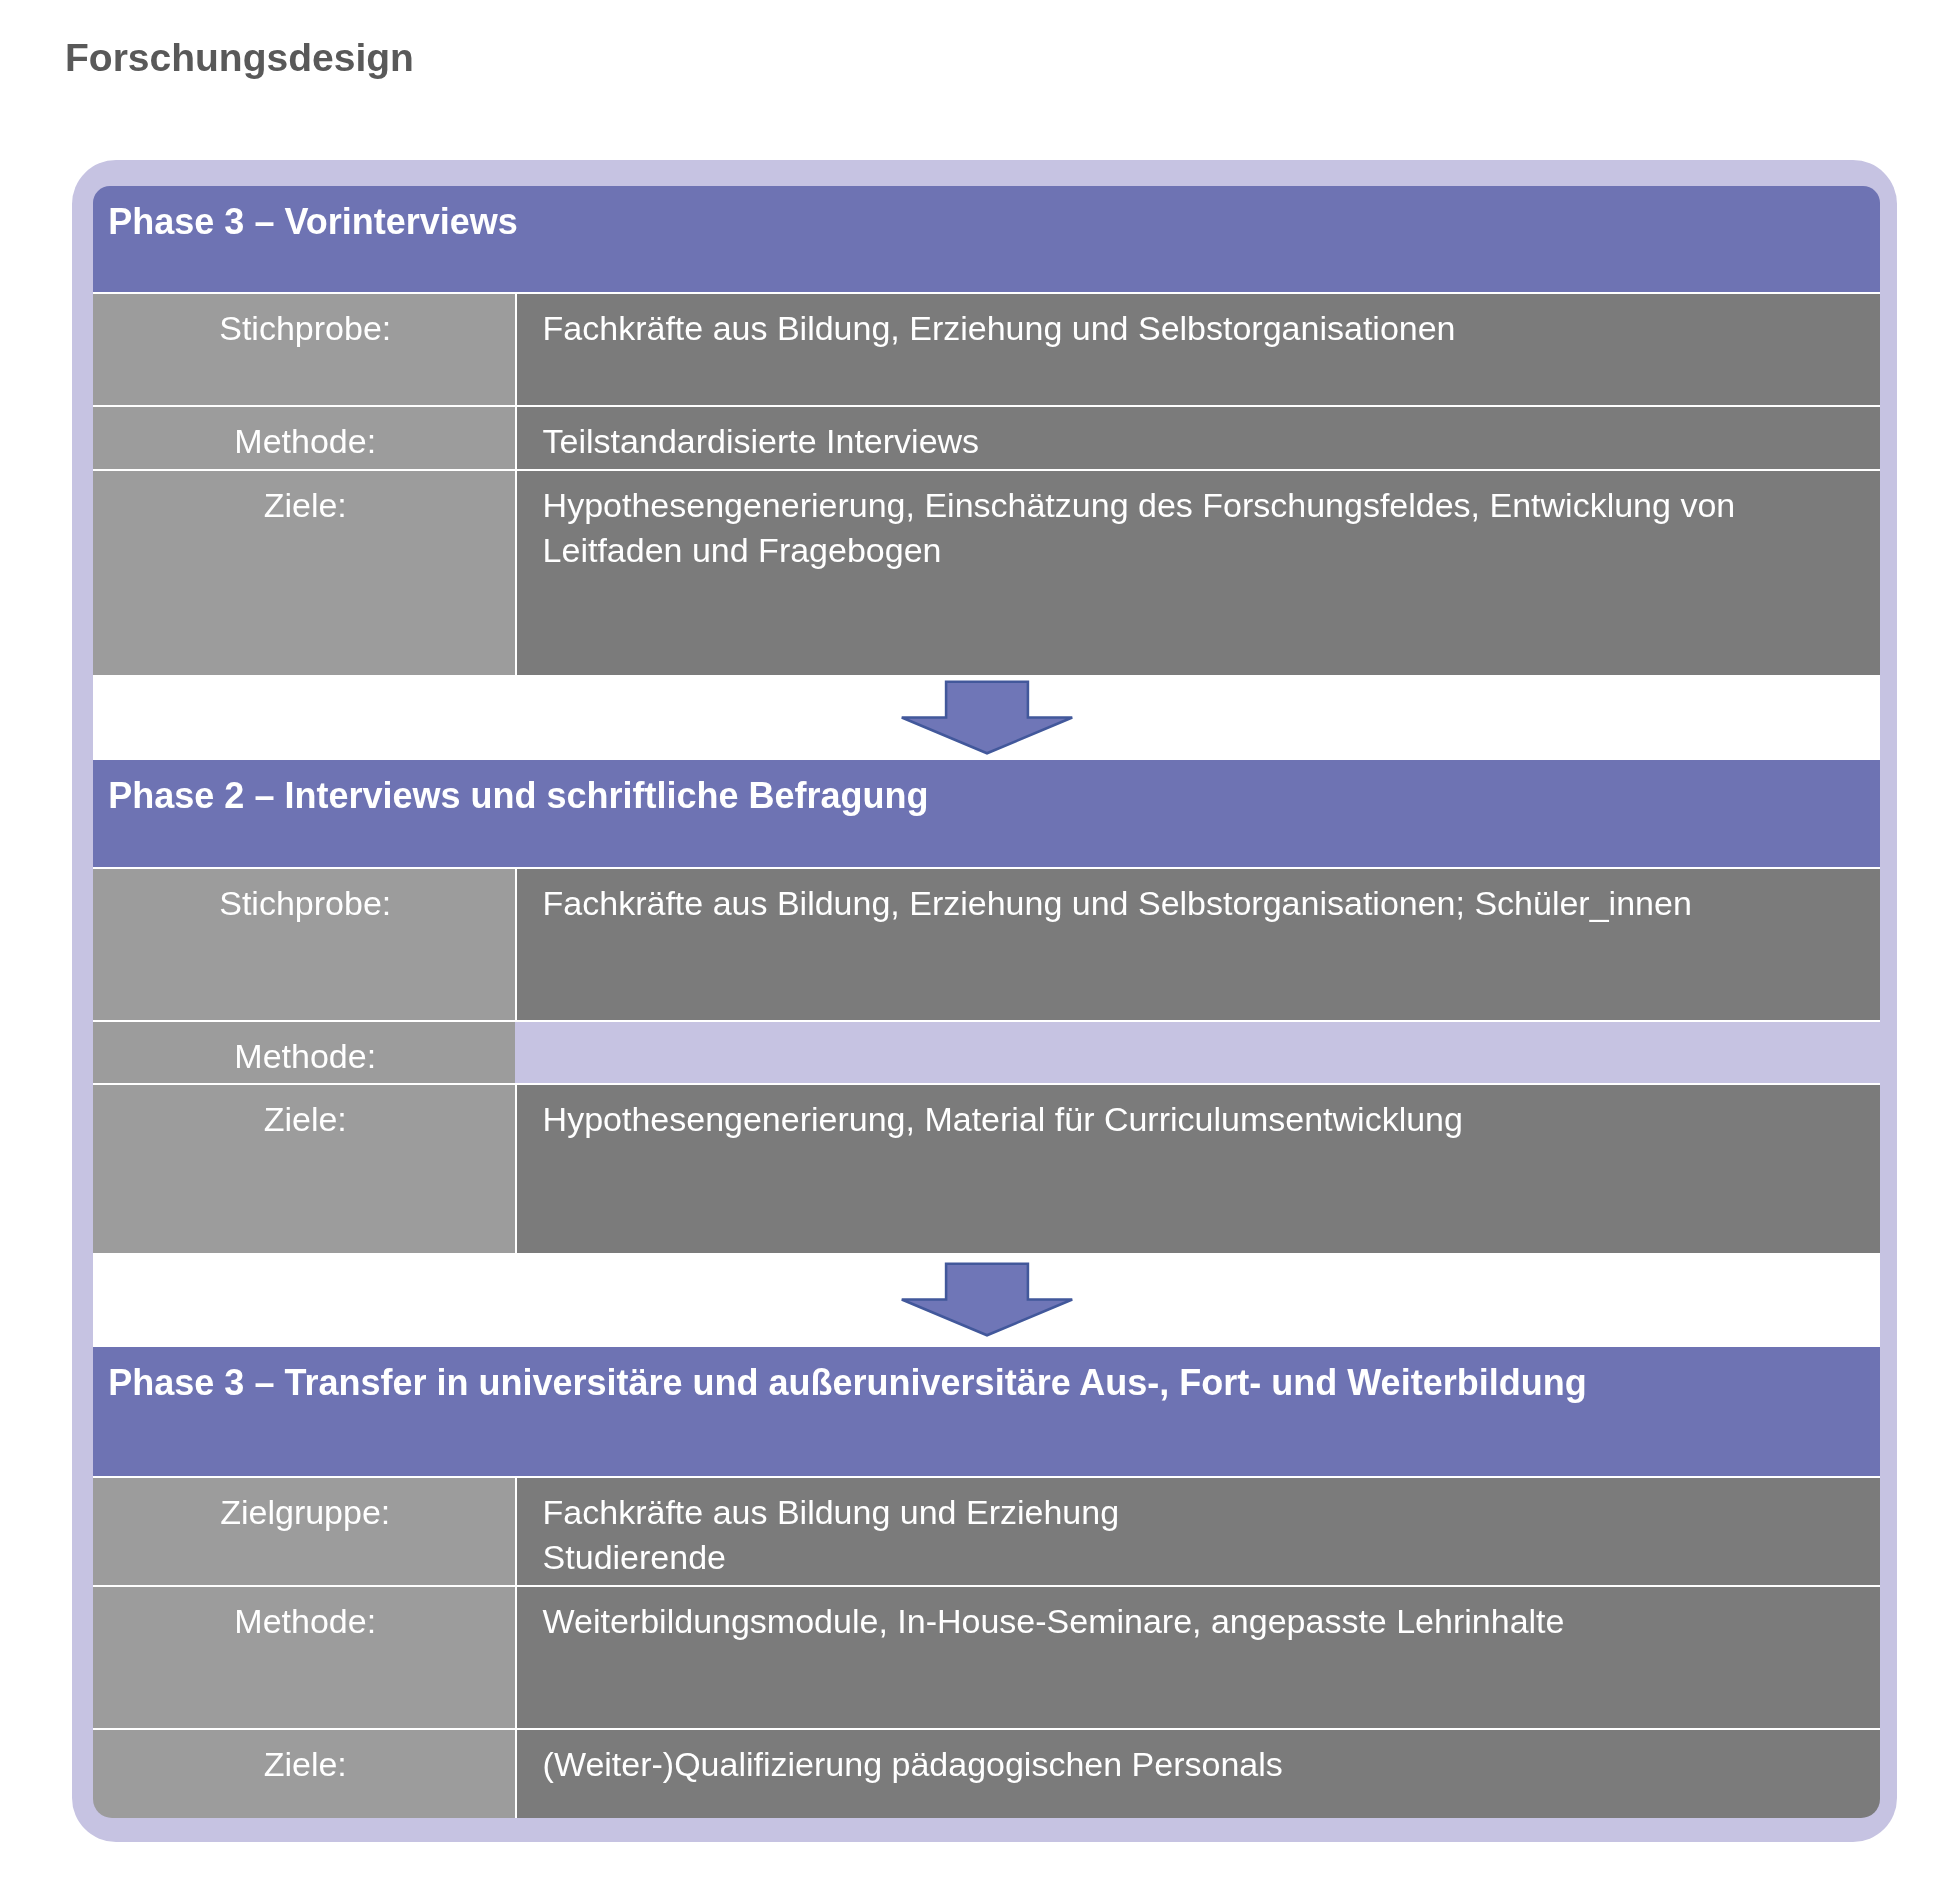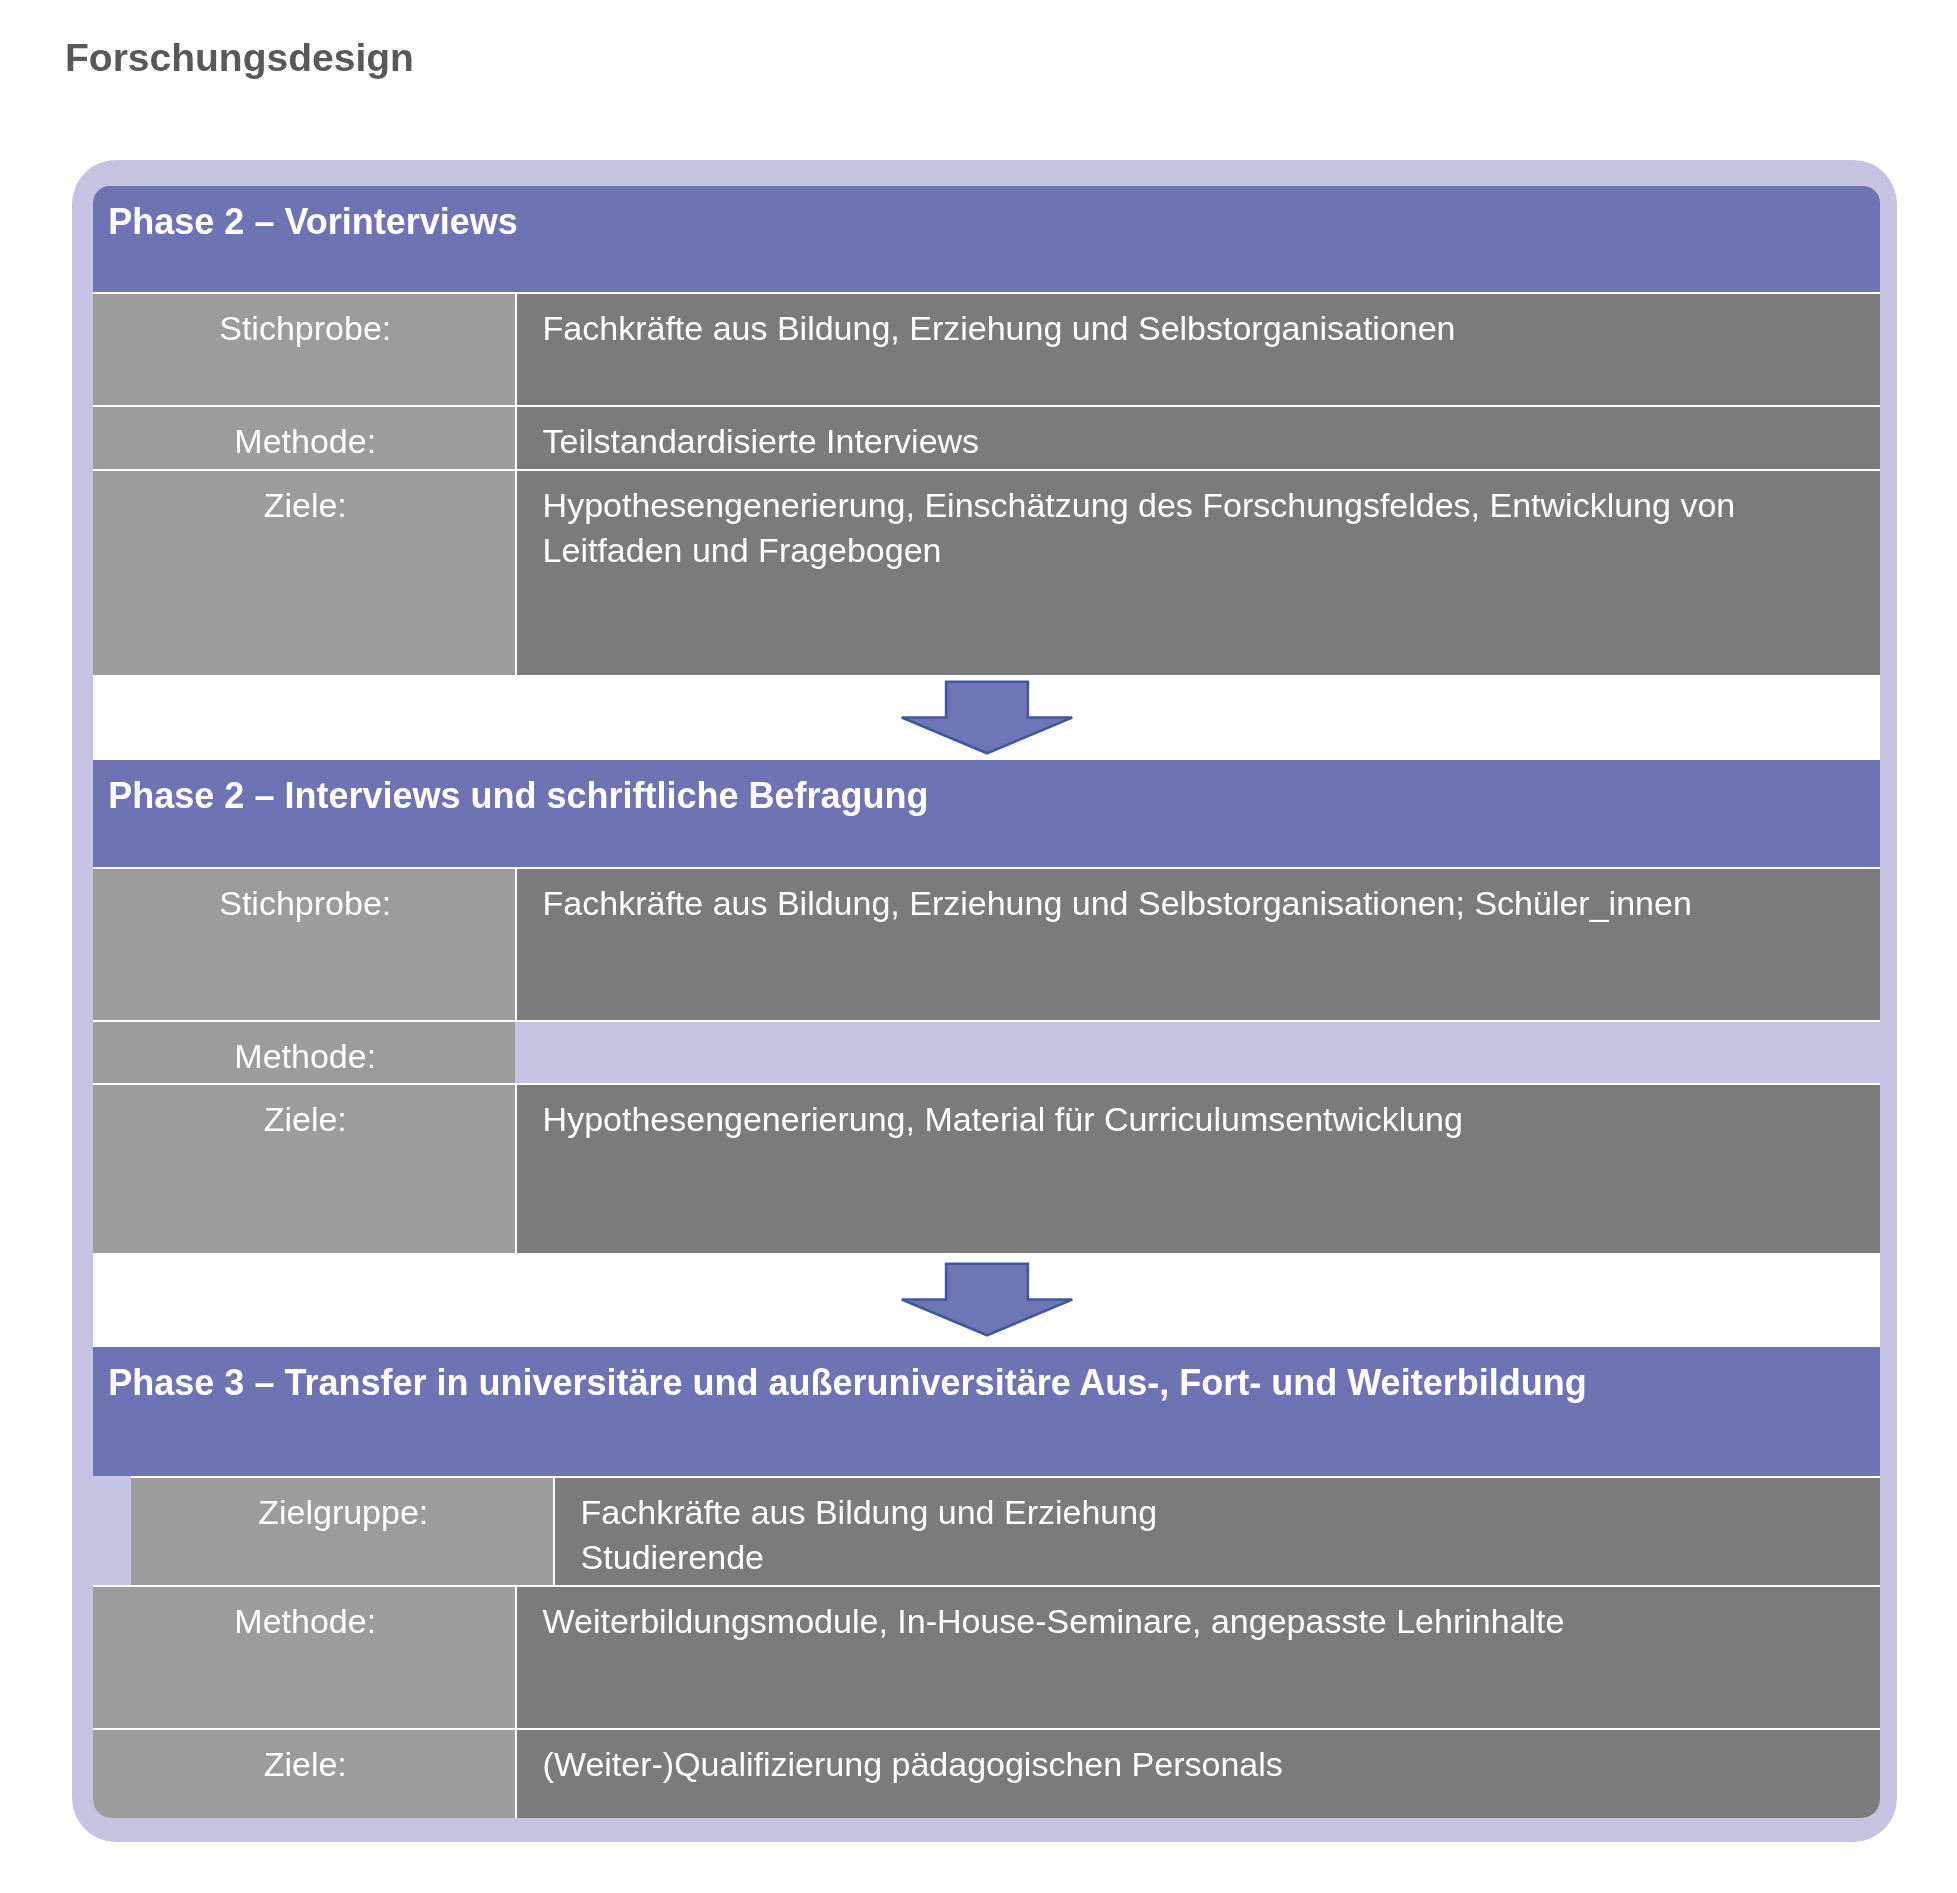--- a/index.html
+++ b/index.html
@@ -65,34 +65,34 @@
   .row.rounded-bottom .value{border-radius:0 0 19px 0;}
   .gap{
     background:#FFFFFF;
     display:flex;align-items:center;justify-content:center;
   }
   .arrow-svg{display:block;}
   
   .h124{height:106px;} .h126{height:107px;} .h152{height:129px;}
   .h133{height:113px;} .h75{height:64px;}  .h242{height:206px;}
   .h180{height:153px;} .h74{height:63px;}  .h199{height:170px;}
-  .h128{height:109px;margin-left:38px;} .h168{height:143px;}.h106{height:90px;}
+  .h128{height:109px;} .h168{height:143px;}.h106{height:90px;}
   .gap1{height:85px;} .gap2{height:94px;}
 </style>
 </head>
 <body>
 
 <div class="title">Forschungsdesign</div>
 
 <div class="frame">
   <div class="stack">
 
     <section class="phase">
       <header class="phase-header rounded-top h124">
-        <span>Phase 2 – Vorinterviews</span>
+        <span>Phase 3 – Vorinterviews</span>
       </header>
       <div class="row h133">
         <div class="cell label">Stichprobe:</div>
         <div class="cell value">Fachkräfte aus Bildung, Erziehung und Selbstorganisationen</div>
       </div>
       <div class="row h75">
         <div class="cell label">Methode:</div>
         <div class="cell value">Teilstandardisierte Interviews</div>
       </div>
       <div class="row h242">

